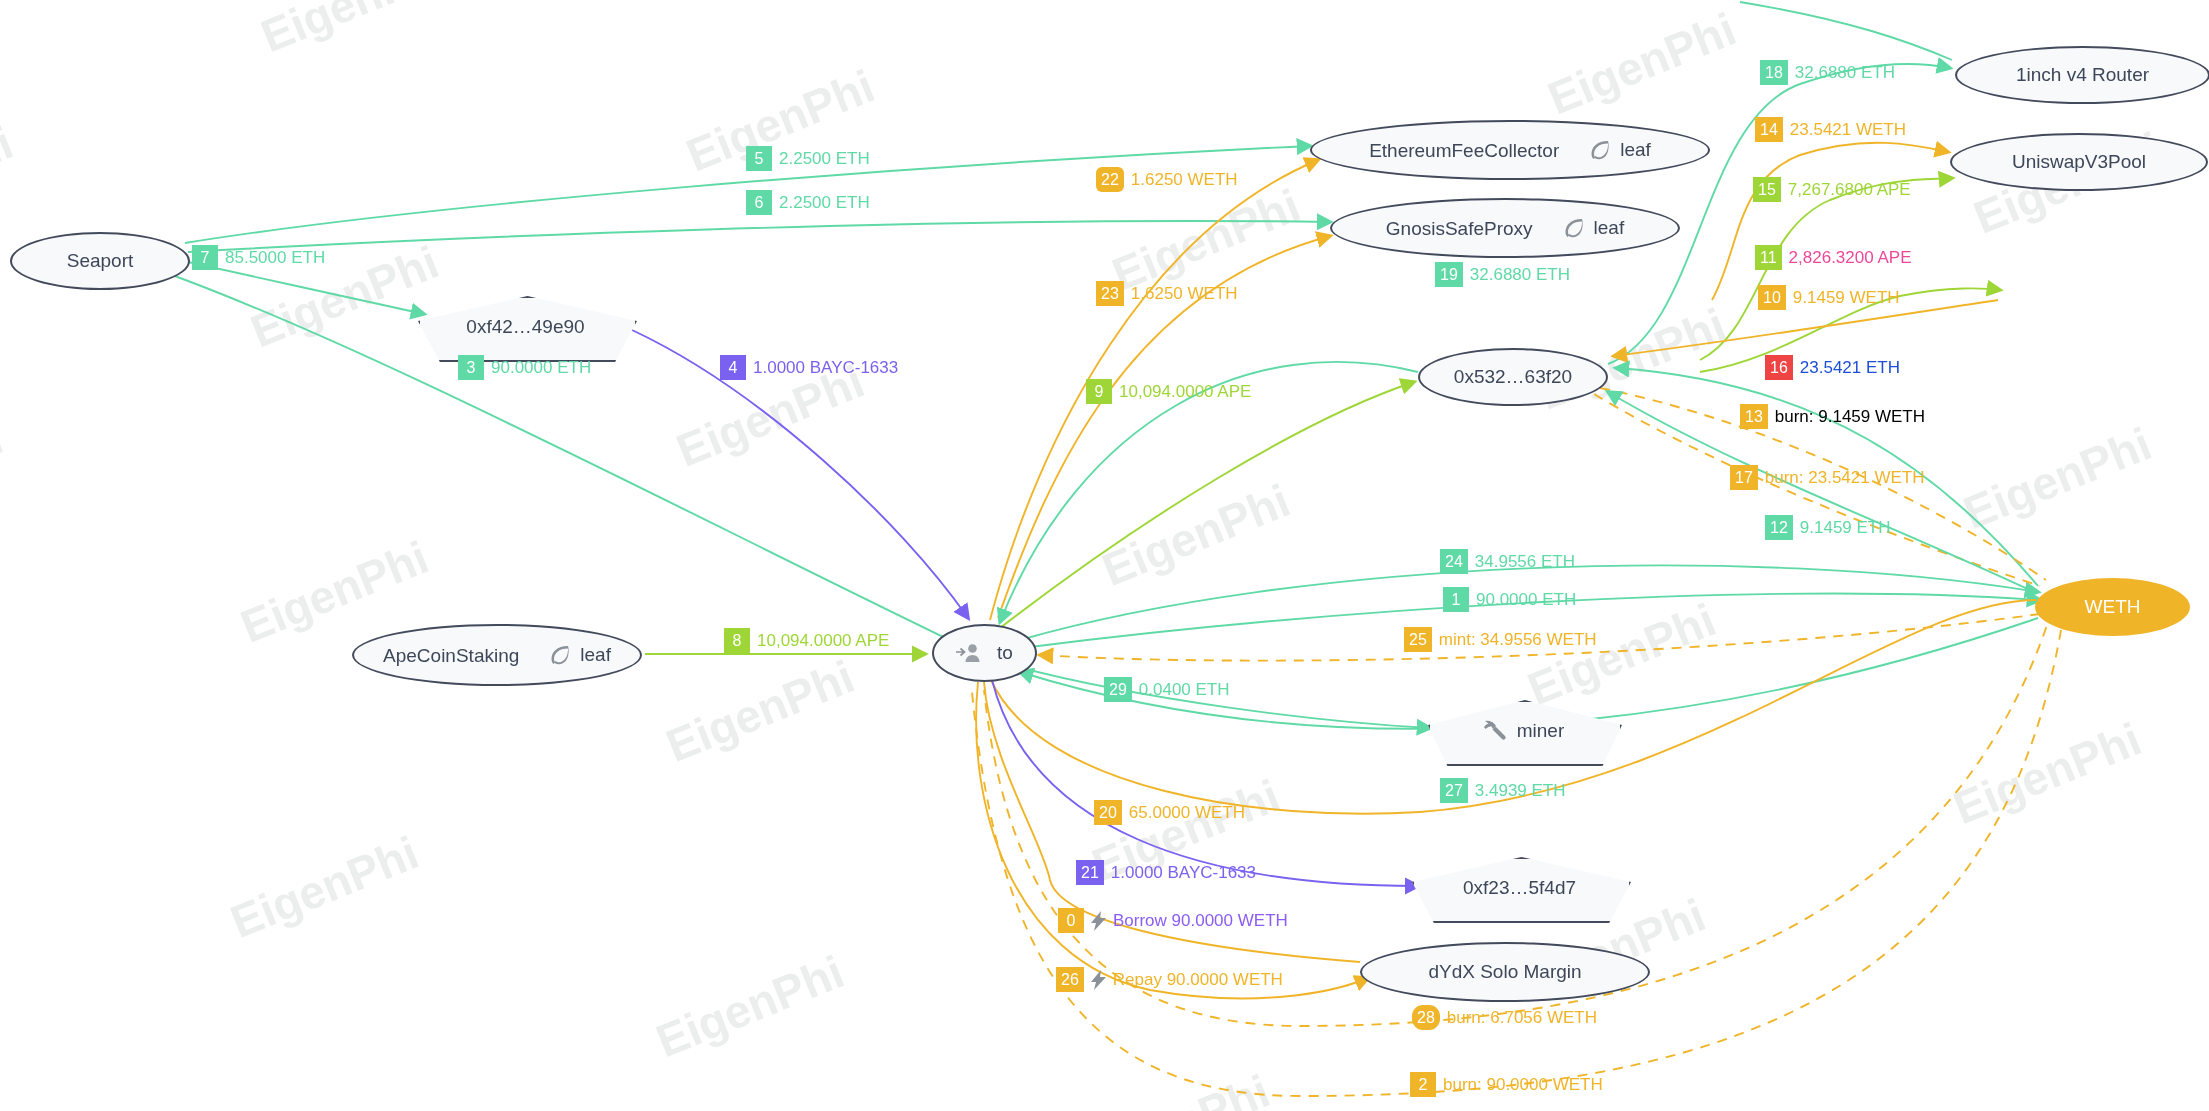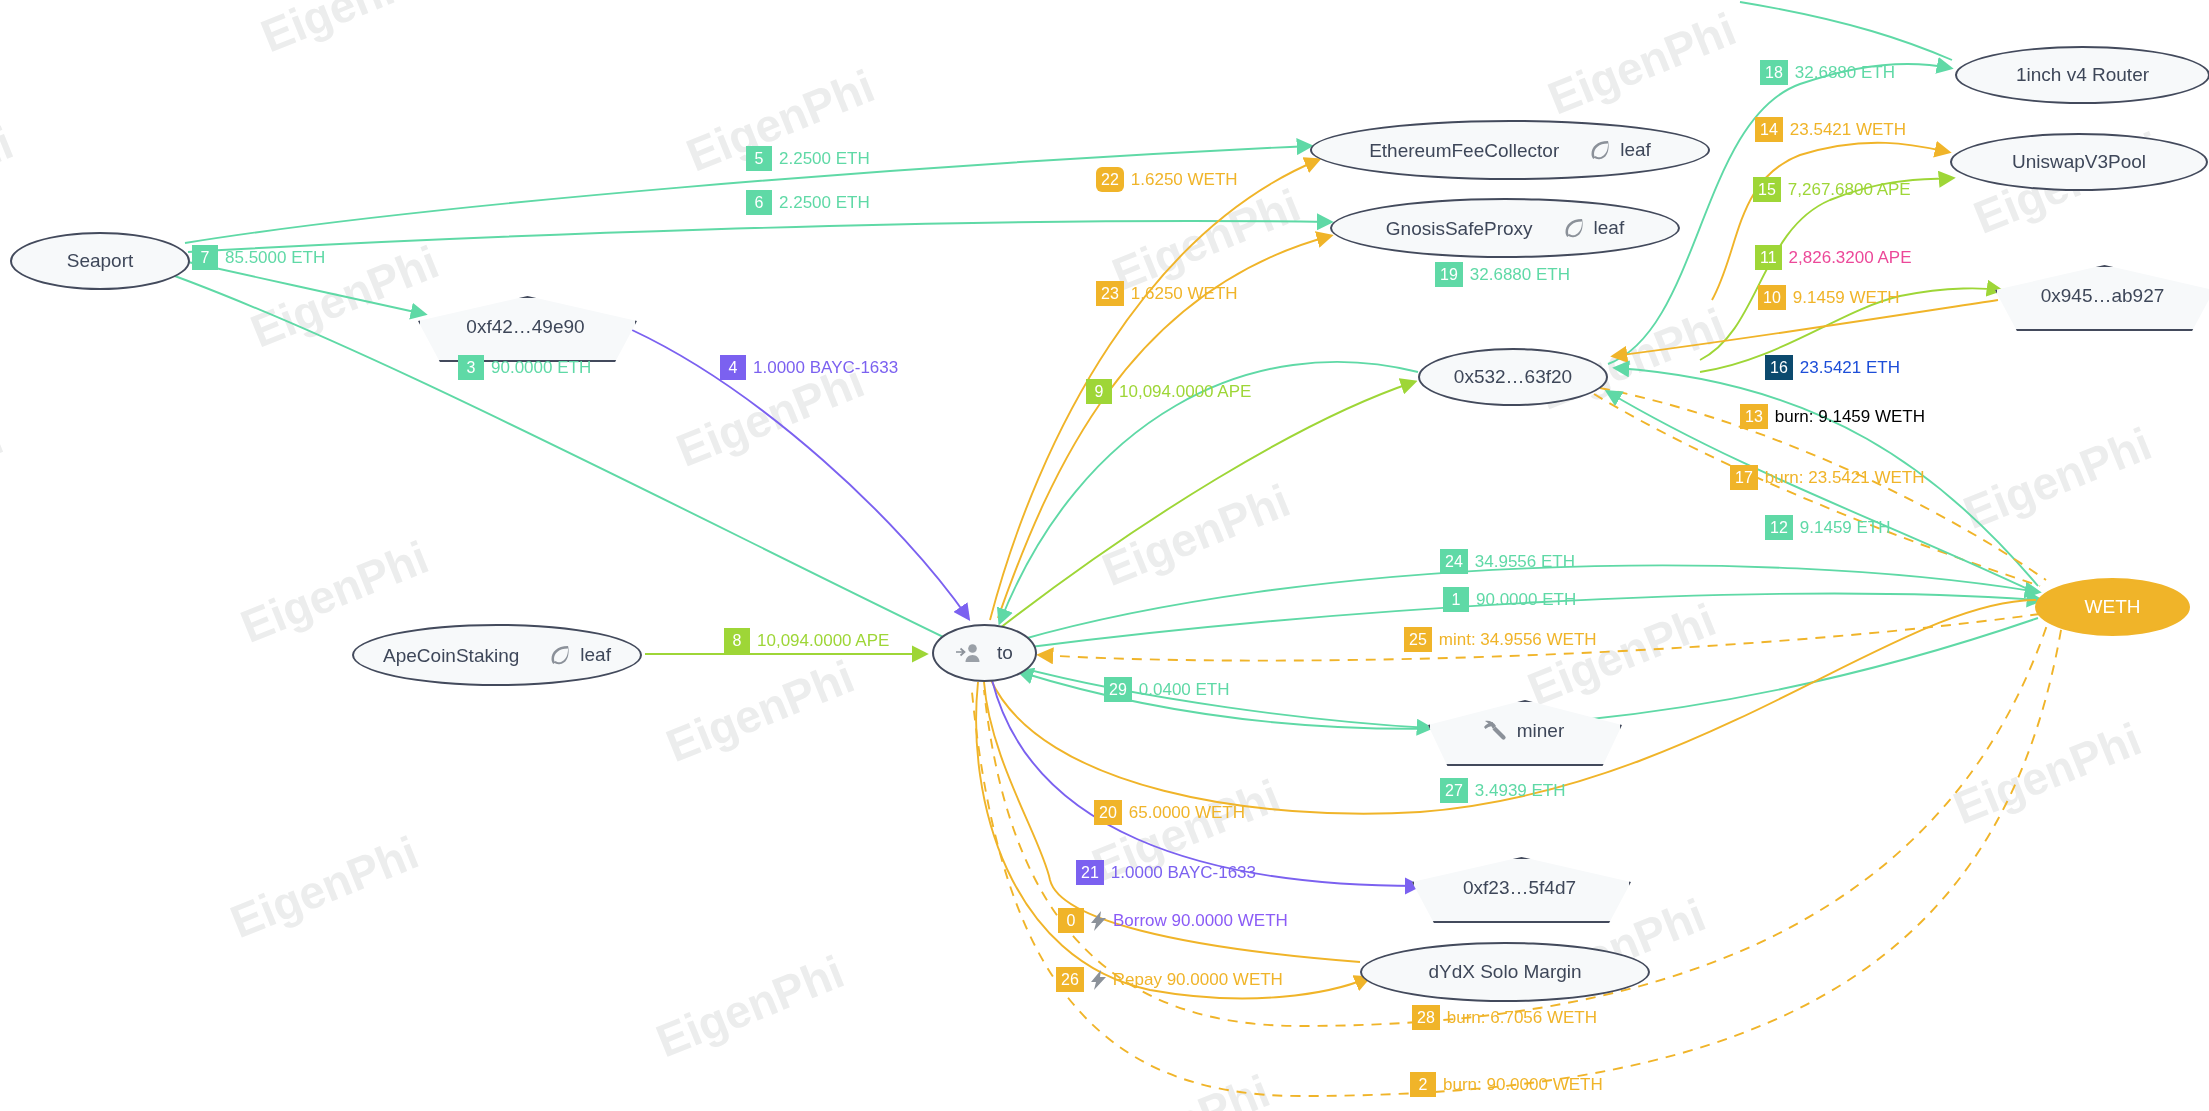--- a/index.html
+++ b/index.html
@@ -247,26 +247,20 @@
       <div class="node ellipse" style="left: 1955px; top: 46px; width: 255px; height: 58px;">
         <div class="ncontent">
           <span>1inch v4 Router</span>
         </div>
       </div>
       <div class="node ellipse" style="left: 1950px; top: 133px; width: 258px; height: 58px;">
         <div class="ncontent">
           <span>UniswapV3Pool</span>
         </div>
       </div>
-      <div class="node pent" style="left: 1995px; top: 265px; width: 215px; height: 62px;">
-        <div class="pentbg"></div>
-        <div class="ptxt">
-          <span>0x945…ab927</span>
-        </div>
-      </div>
       <div class="node ellipse weth" style="left: 2035px; top: 578px; width: 155px; height: 58px;">
         <div class="ncontent">
           <span>WETH</span>
         </div>
       </div>
     </div>
 
   <div id="labels">
       <div class="lbl" style="left: 1058px; top: 908px;">
         <span class="idx" style="background: rgb(240, 180, 41);">0</span>
@@ -361,21 +355,21 @@
           <span>23.5421 WETH</span>
         </span>
       </div>
       <div class="lbl" style="left: 1753px; top: 177px;">
         <span class="idx" style="background: rgb(158, 214, 55);">15</span>
         <span class="ltext" style="color: rgb(158, 214, 55);">
           <span>7,267.6800 APE</span>
         </span>
       </div>
       <div class="lbl" style="left: 1765px; top: 355px;">
-        <span class="idx" style="background: #0c4a6e;">16</span>
+        <span class="idx" style="background: #ef4444;">16</span>
         <span class="ltext" style="color: #1d4ed8;">
           <span>23.5421 ETH</span>
         </span>
       </div>
       <div class="lbl" style="left: 1730px; top: 465px;">
         <span class="idx" style="background: rgb(240, 180, 41);">17</span>
         <span class="ltext" style="color: rgb(240, 180, 41);">
           <span>burn: 23.5421 WETH</span>
         </span>
       </div>
@@ -436,21 +430,21 @@
           <span>Repay  90.0000 WETH</span>
         </span>
       </div>
       <div class="lbl" style="left: 1440px; top: 778px;">
         <span class="idx" style="background: rgb(95, 217, 166);">27</span>
         <span class="ltext" style="color: rgb(95, 217, 166);">
           <span>3.4939 ETH</span>
         </span>
       </div>
       <div class="lbl" style="left: 1412px; top: 1005px;">
-        <span class="idx" style="background: rgb(240, 180, 41);">28</span>
+        <span class="idx" style="background: rgb(240, 180, 41); border-radius: 11px;">28</span>
         <span class="ltext" style="color: rgb(240, 180, 41);">
           <span>burn: 6.7056 WETH</span>
         </span>
       </div>
       <div class="lbl" style="left: 1104px; top: 677px;">
         <span class="idx" style="background: rgb(95, 217, 166);">29</span>
         <span class="ltext" style="color: rgb(95, 217, 166);">
           <span>0.0400 ETH</span>
         </span>
       </div>

